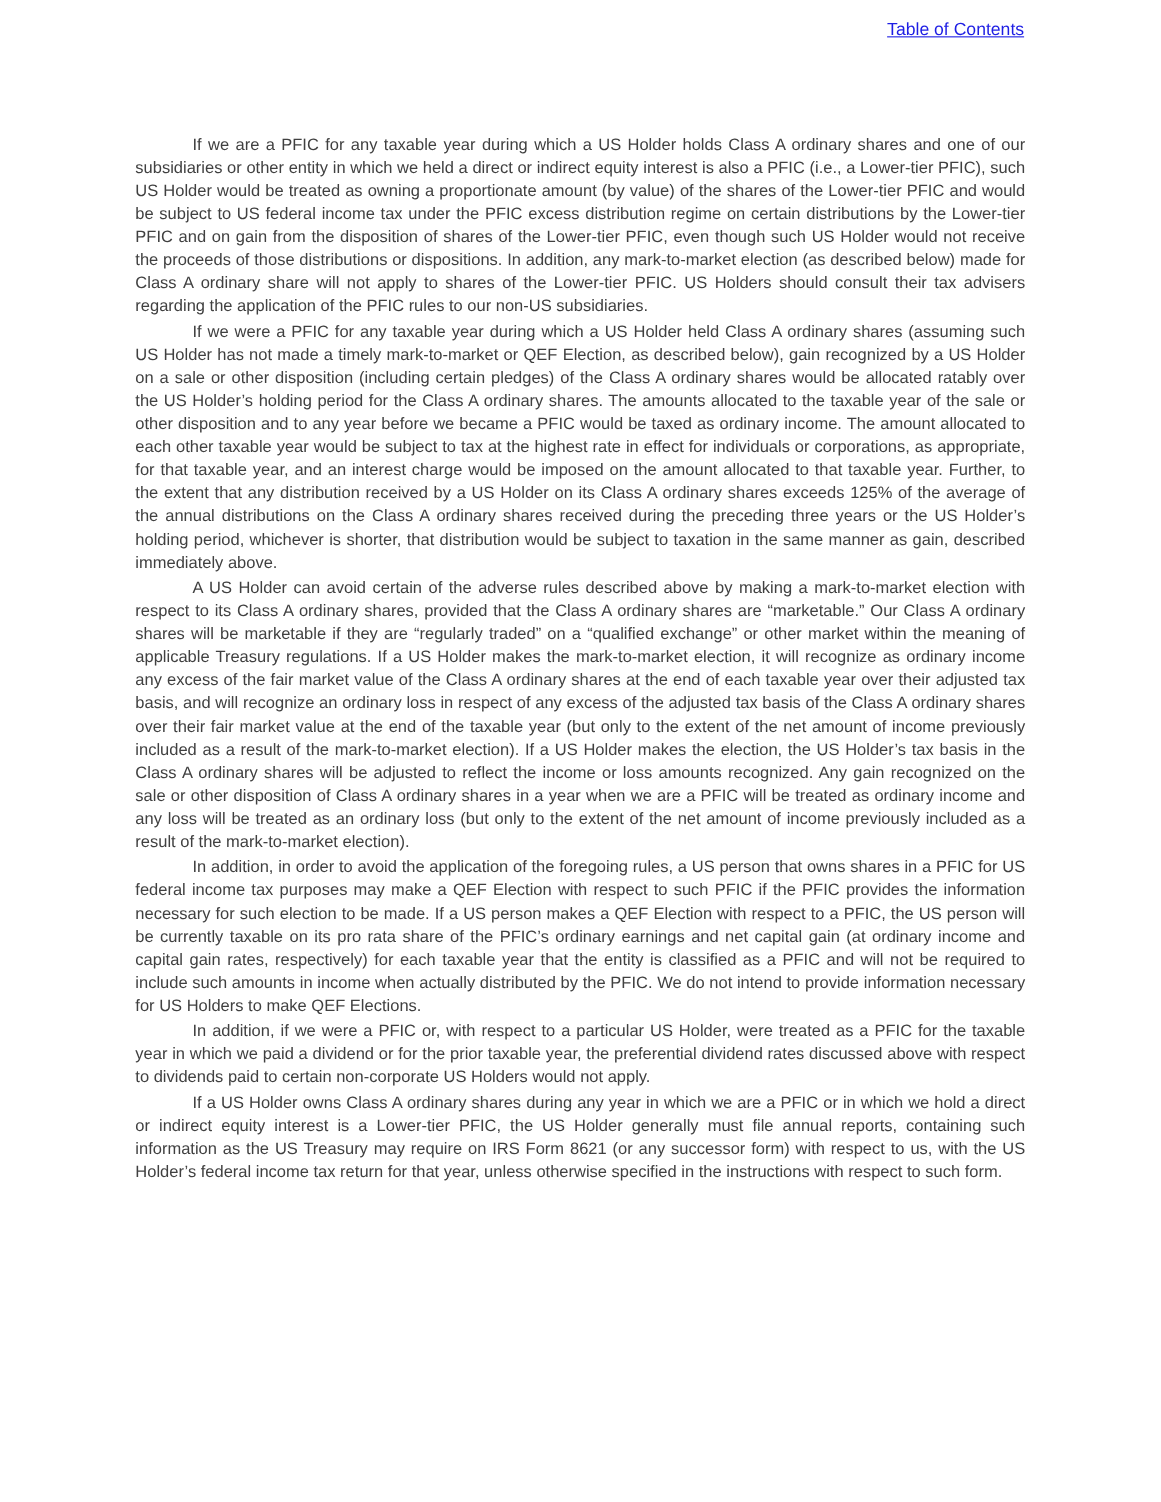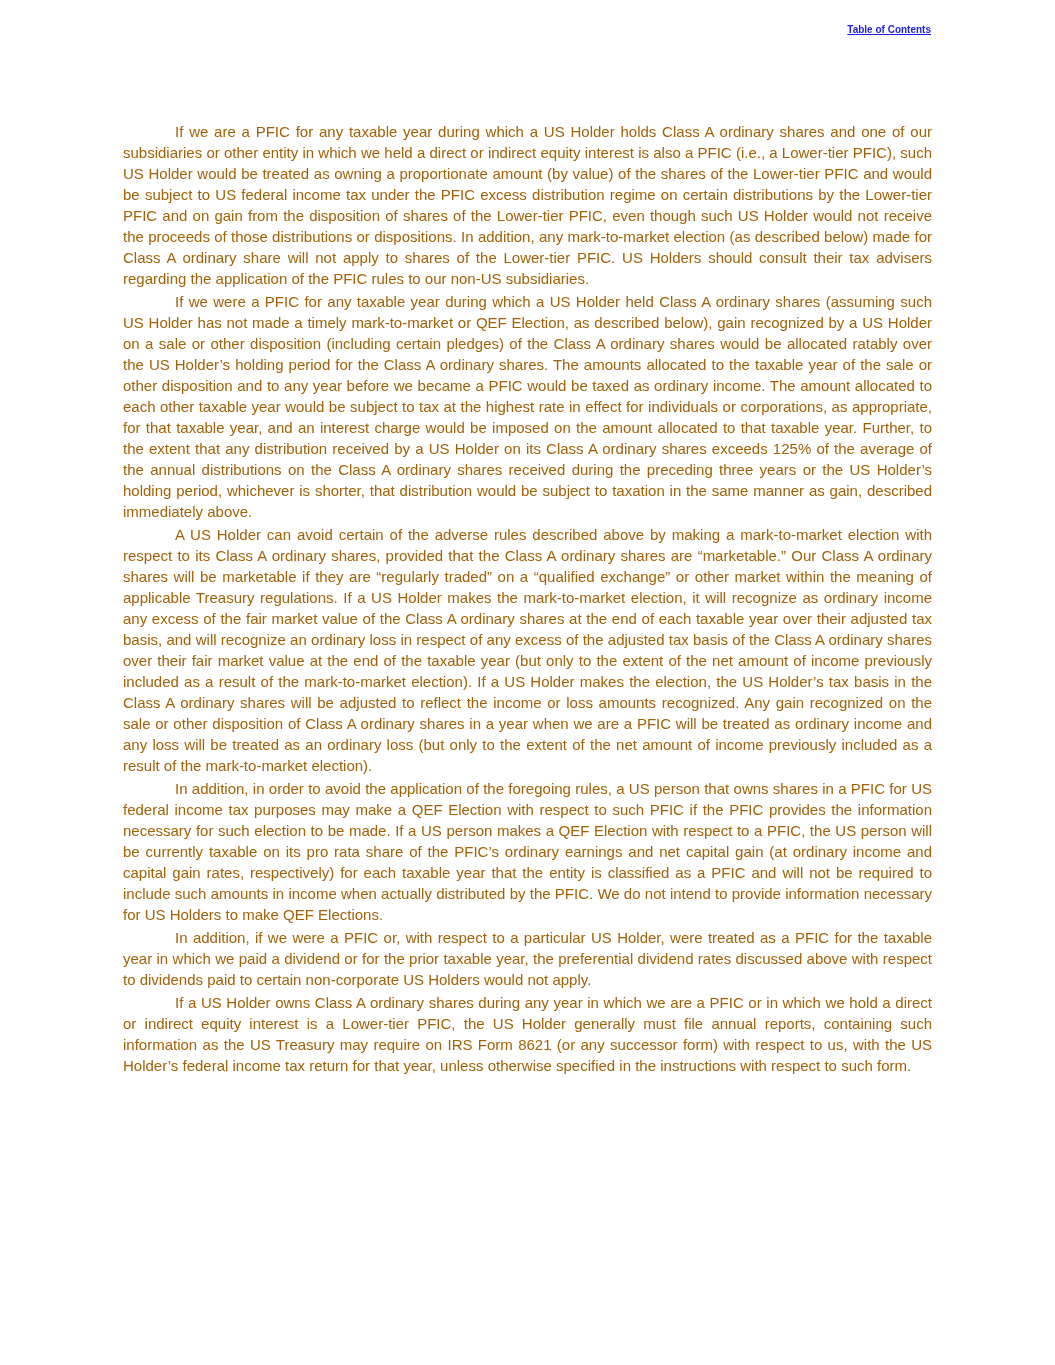--- a/index.html
+++ b/index.html
@@ -15,35 +15,34 @@
     font-family: "Liberation Sans", sans-serif;
     color: #000000;
     overflow: hidden;
   }
   .toc-link-wrap {
     position: absolute;
     top: 19px;
     right: 124px;
   }
   .toc-link {
-    font-size: 10px;
+    font-size: 16px;
     color: #1e1ee4;
     text-decoration: underline;
     cursor: pointer;
-    font-weight: bold;
   }
   .doc-body {
     position: absolute;
     top: 121px;
     left: 123px;
     width: 809px;
     font-size: 15px;
     line-height: 21px;
     text-align: justify;
-    color: #a16207;
+    color: #404040;
   }
   .doc-body p {
     margin: 0 0 2px 0;
     text-indent: 52px;
   }
 </style>
 </head>
 <body>
 
 <div class="page">

